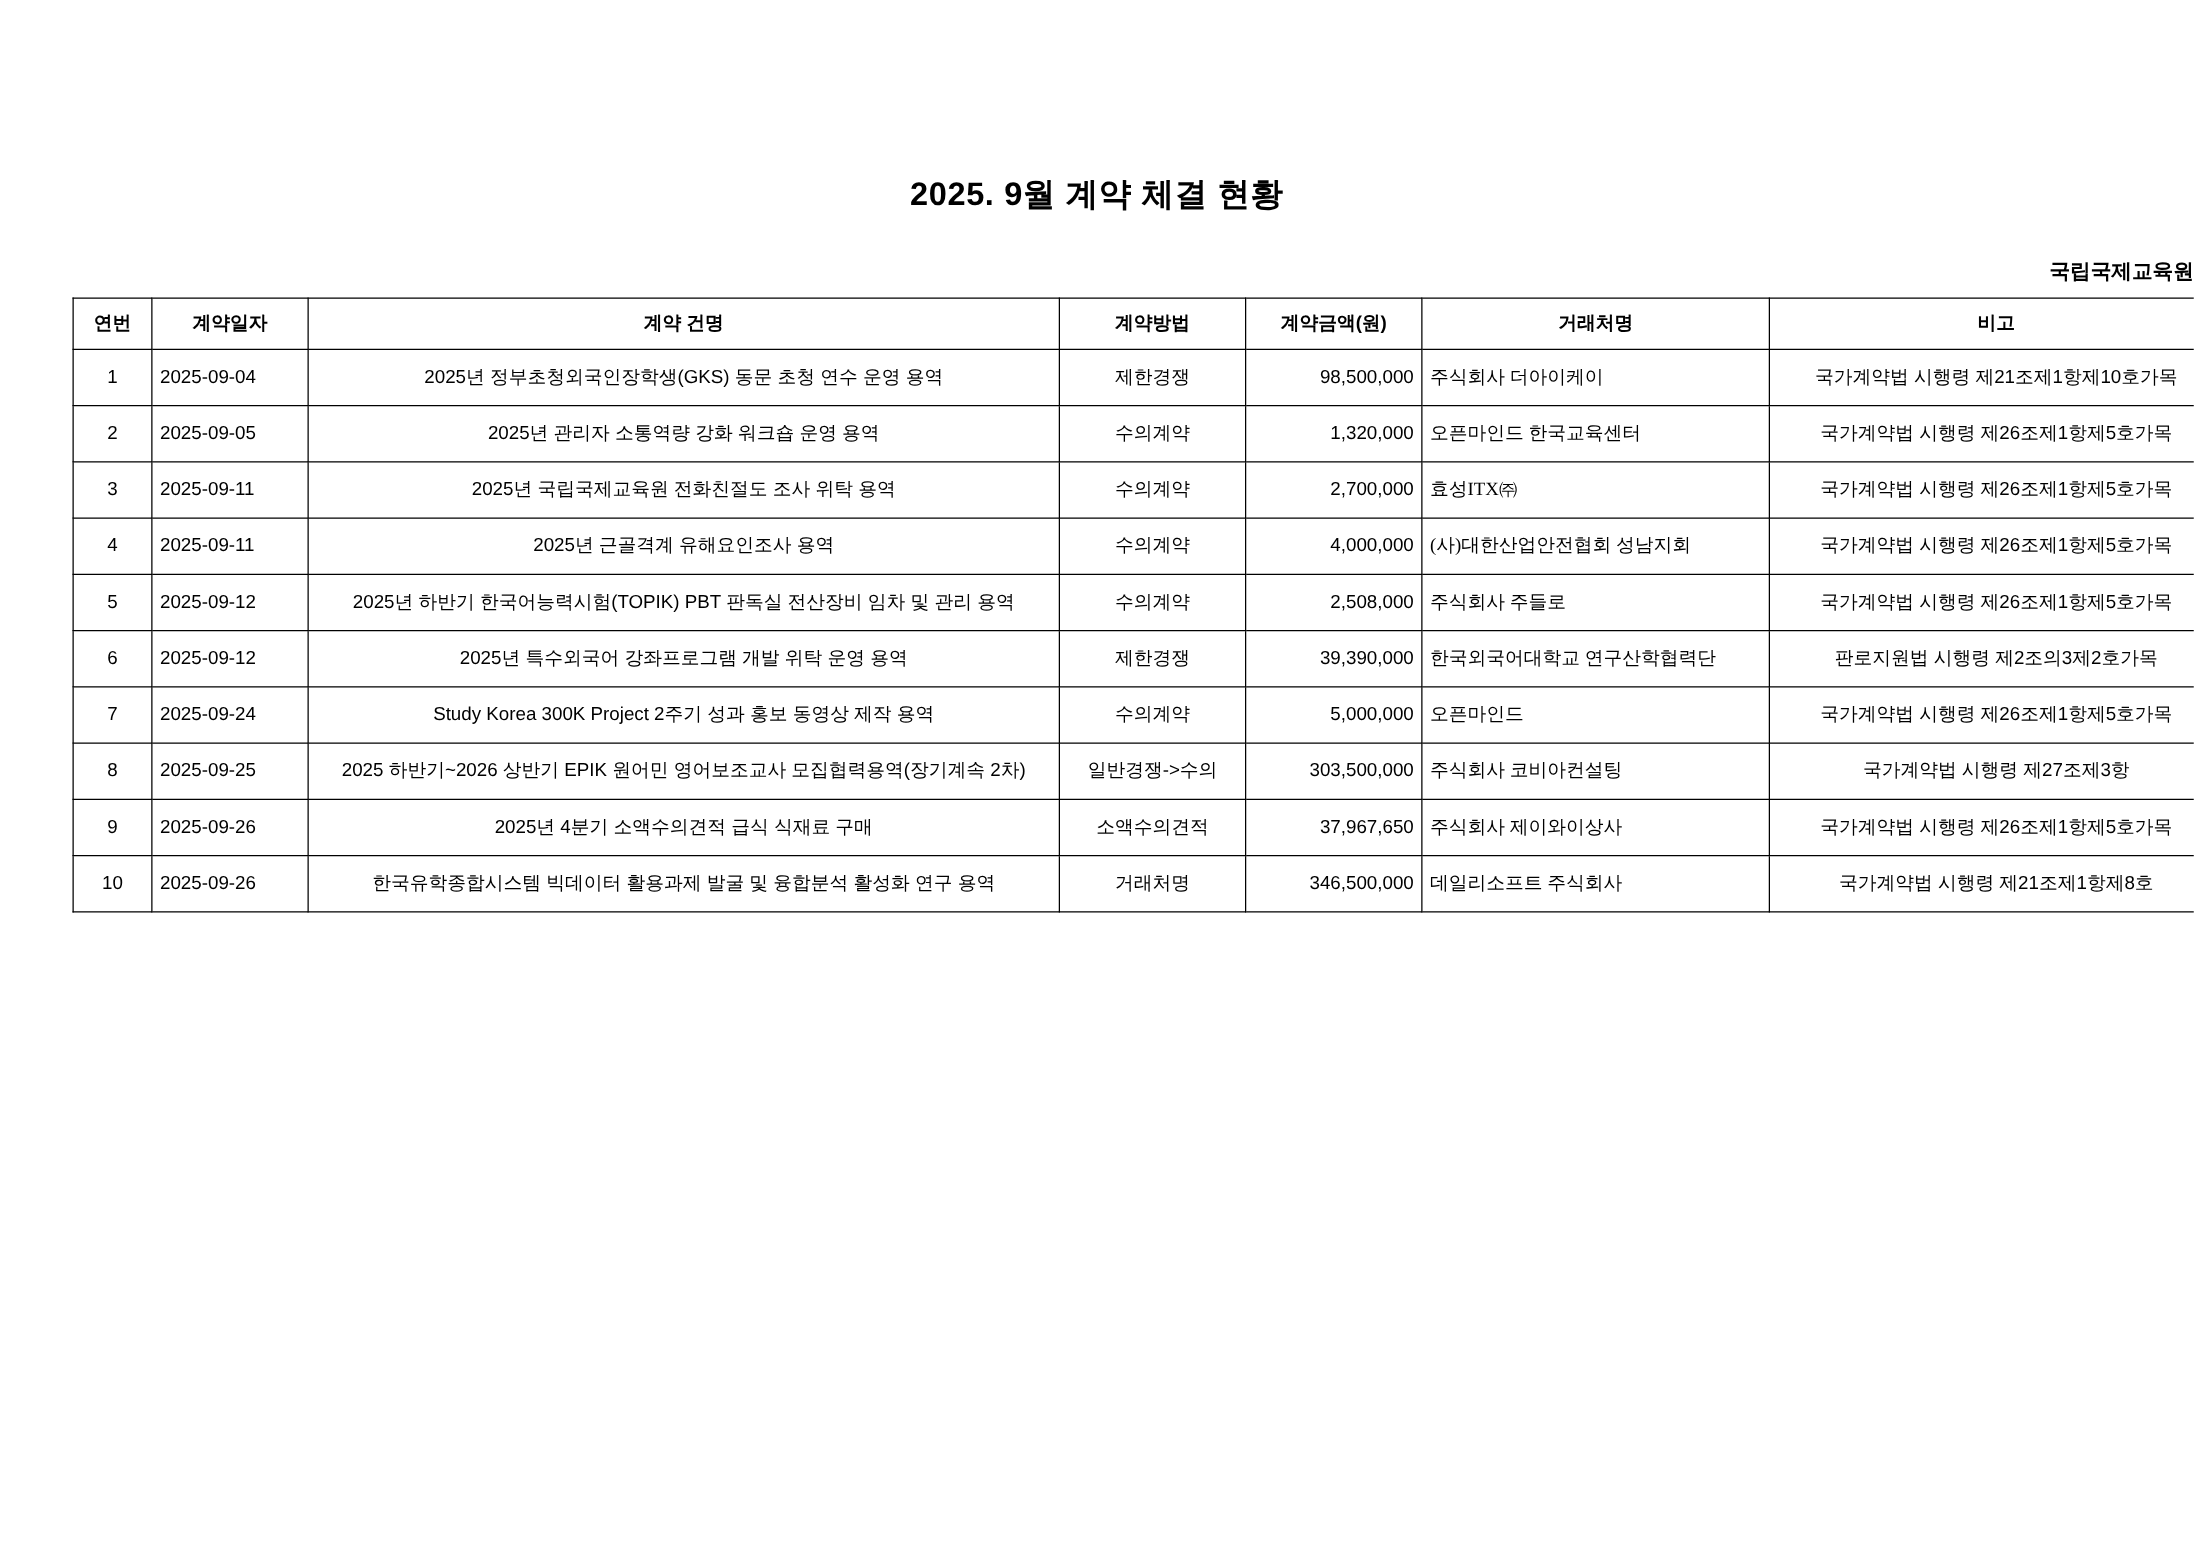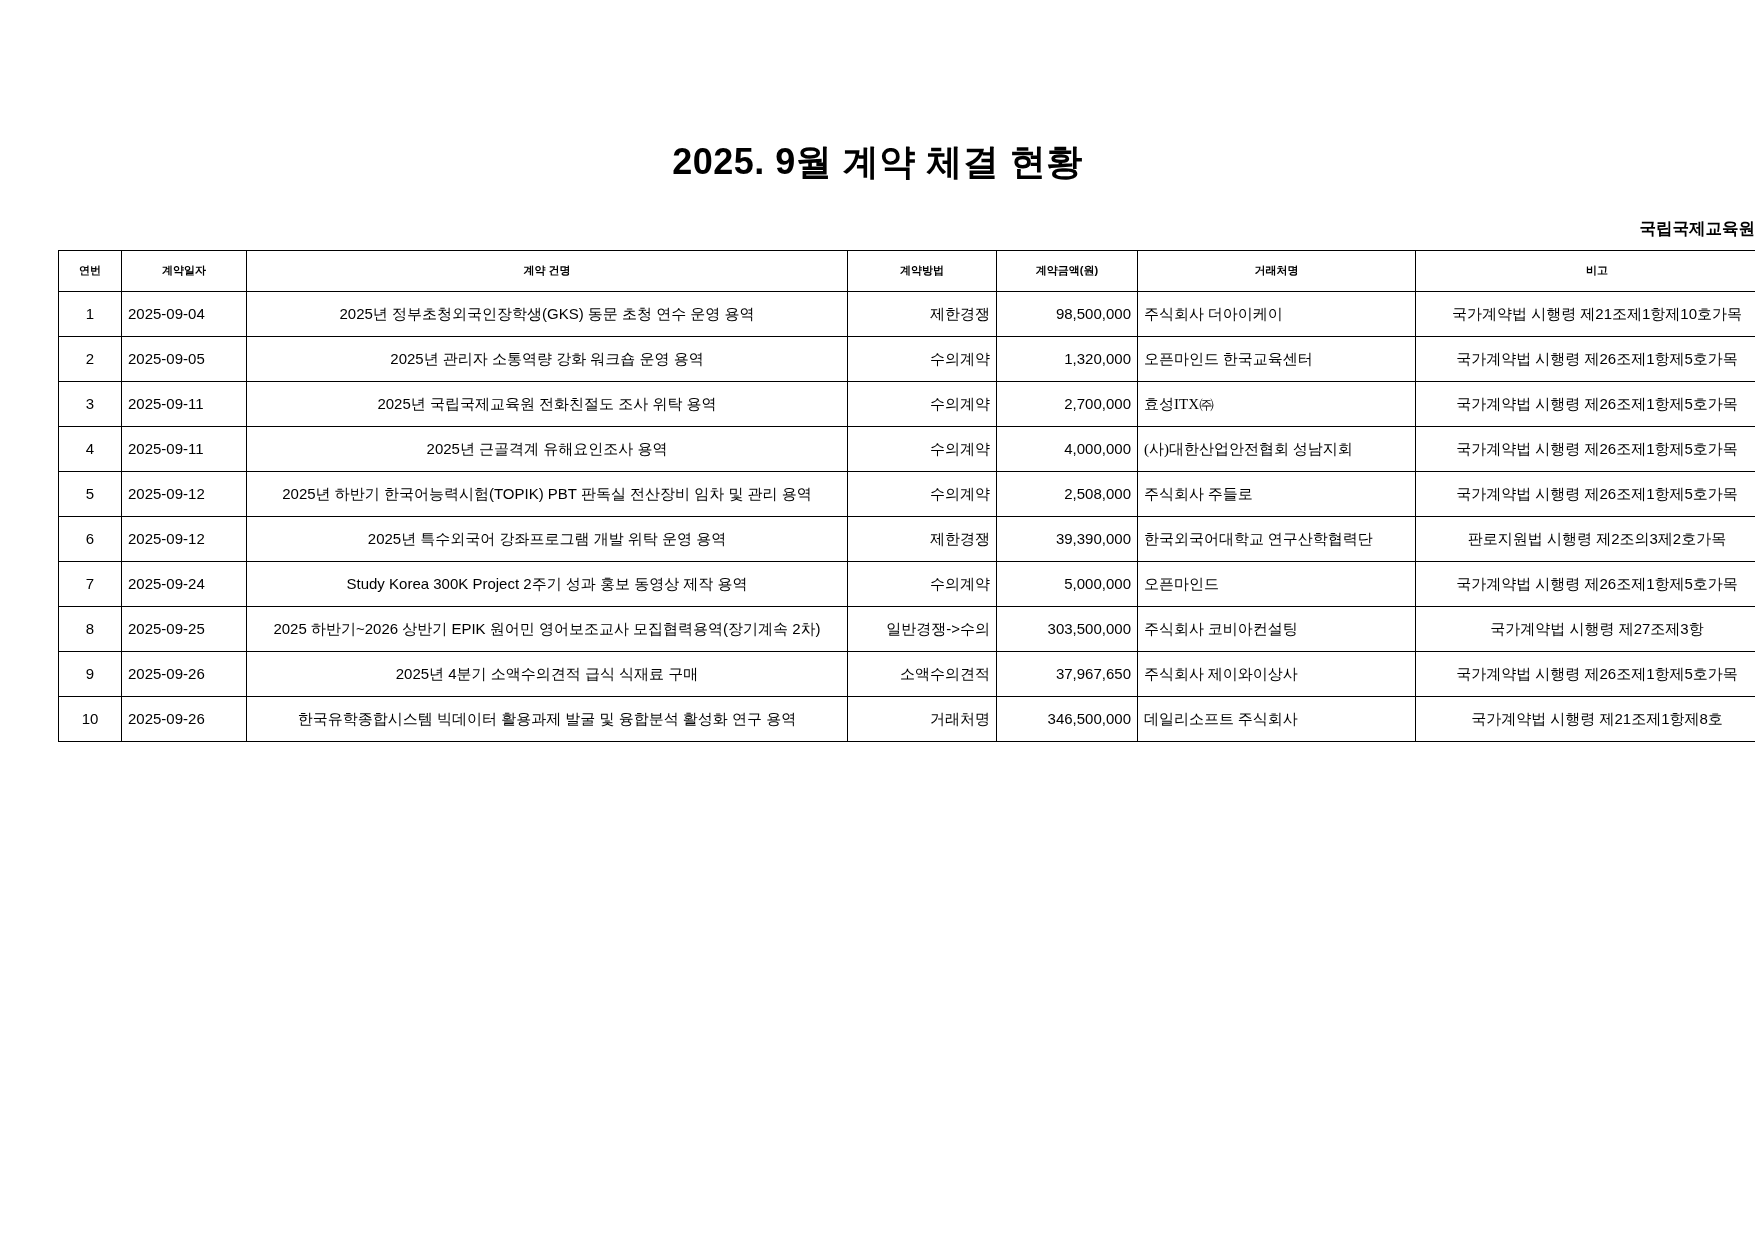--- a/index.html
+++ b/index.html
@@ -16,21 +16,21 @@
   }
   .page {
     position: relative;
     width: 1755px;
     height: 1240px;
     box-sizing: border-box;
     padding: 0;
   }
   .doc-title {
     text-align: center;
-    font-size: 36px;
+    font-size: 26px;
     font-weight: bold;
     letter-spacing: 0.5px;
     margin: 0;
     padding-top: 140px;
     line-height: 1.2;
   }
   .org-line {
     text-align: right;
     font-size: 16.5px;
     font-weight: bold;
@@ -53,27 +53,27 @@
     height: 44px;
     vertical-align: middle;
     line-height: 1.25;
     white-space: nowrap;
     overflow: hidden;
   }
   table.contract thead th {
     font-weight: bold;
     text-align: center;
     height: 40px;
-    font-size: 11px;
+    font-size: 15px;
   }
   
   .c-no      { text-align: center; width: 50px; }
   .c-date    { width: 112px; }
   .c-name    { text-align: center;   width: 588px; padding-left: 8px; }
-  .c-method  { text-align: right; width: 136px; }
+  .c-method  { text-align: center; width: 136px; }
   .c-amount  { text-align: right;  width: 128px; padding-right: 10px; }
   .c-vendor  { text-align: left;   width: 265px; padding-left: 8px; font-family: Liberation Serif, serif; }
   .c-note    { text-align: center; width: 350px; }
 
   thead .c-name,
   thead .c-vendor { text-align: center; }
 </style>
 </head>
 <body>
 

